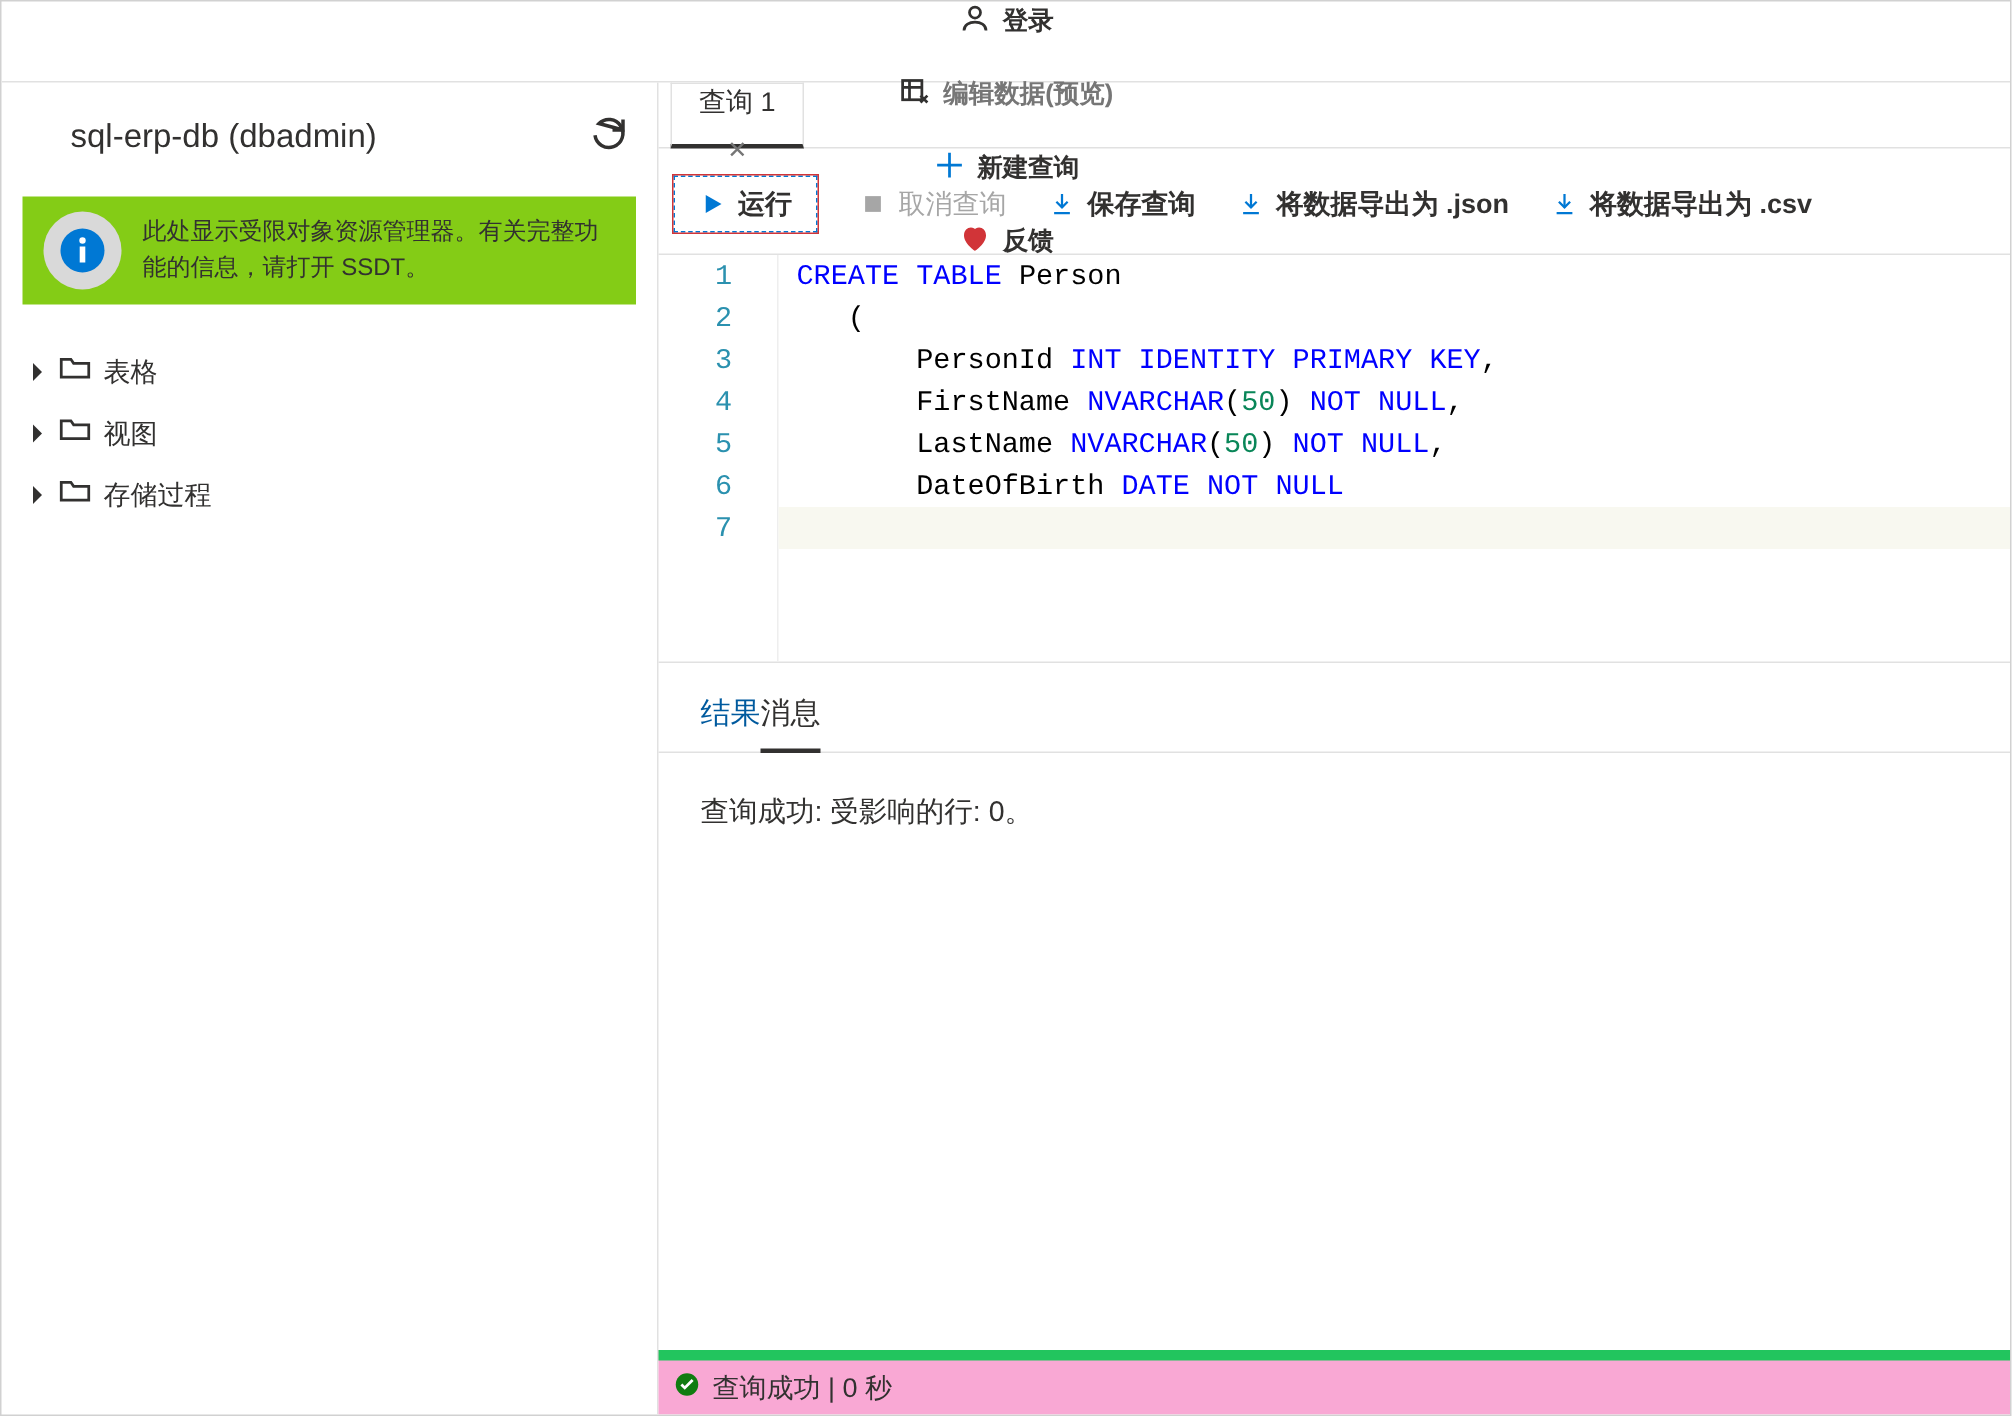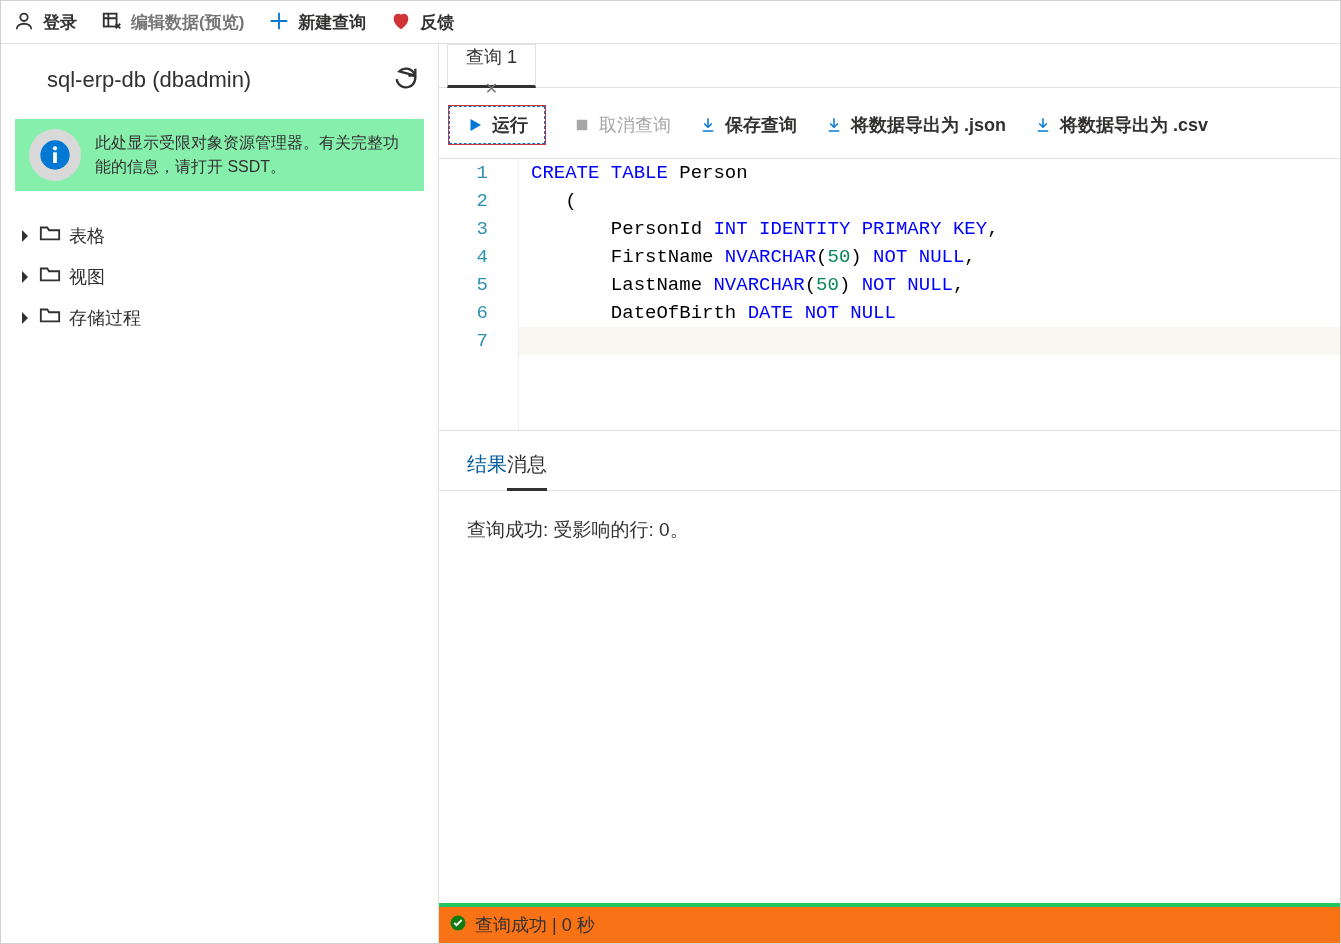--- a/index.html
+++ b/index.html
@@ -13,24 +13,25 @@
     border: 1px solid #d1d1d1;
     display: flex;
     flex-direction: column;
     overflow: hidden;
   }
 
   
   .top-toolbar {
     display: flex;
     align-items: center;
-    height: 43px;
+    height: 54px;
     border-bottom: 1px solid #e1e1e1;
     padding: 0 12px;
     gap: 24px;
+    flex-direction: column;
   }
   .tb-item {
     display: flex;
     align-items: center;
     gap: 8px;
     cursor: pointer;
     font-size: 17px;
     font-weight: 600;
     line-height: 1;
   }
@@ -61,21 +62,21 @@
     margin-left: 28px;
   }
   .db-title { font-size:22px; }
   .refresh-btn { cursor:pointer; }
   .refresh-btn svg { width:28px; height:28px; }
 
   .info-box {
     display:flex;
     align-items:center;
     gap:14px;
-    background:#86efac;
+    background:#84cc16;
     padding:10px 14px;
   }
   .info-icon {
     width:52px; height:52px;
     border-radius:50%;
     background:#d9d9d9;
     display:flex; align-items:center; justify-content:center;
     flex-shrink:0;
   }
   .info-icon svg { width:32px; height:32px; }
@@ -189,22 +190,22 @@
   .rtab.active-underline { border-bottom:3px solid #323130; margin-bottom:-1px; }
   .result-body {
     flex:1;
     padding:26px 28px;
     font-size:19px;
   }
 
   
   .status-bar {
     margin-top:auto;
-    background:#f97316;
-    border-top:4px solid #22c55e;
+    background:#f9a8d4;
+    border-top:7px solid #22c55e;
     padding:6px 10px;
     display:flex;
     align-items:center;
     gap:8px;
     font-size:18px;
   }
   .status-bar svg { width:18px; height:18px; }
 </style>
 </head>
 <body>

